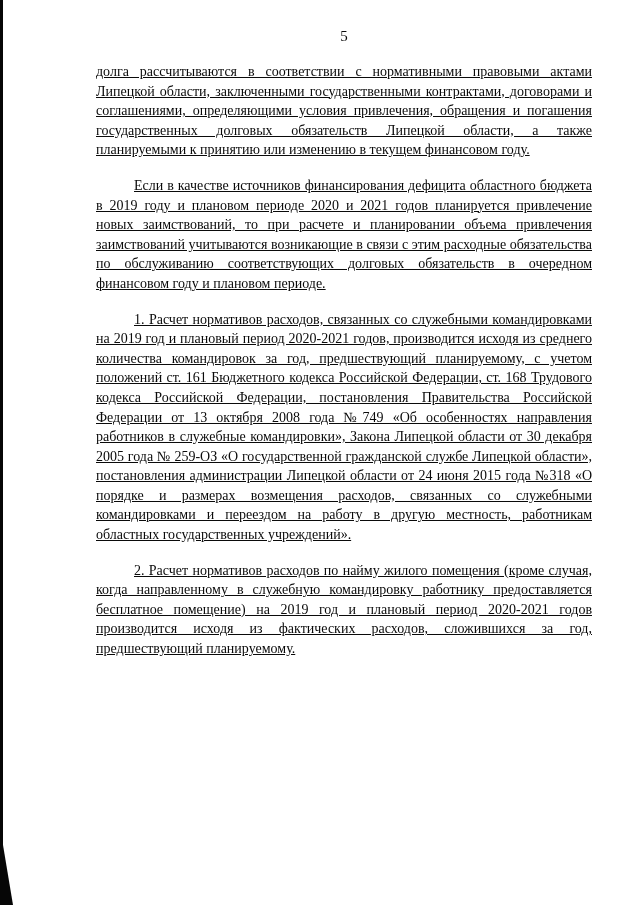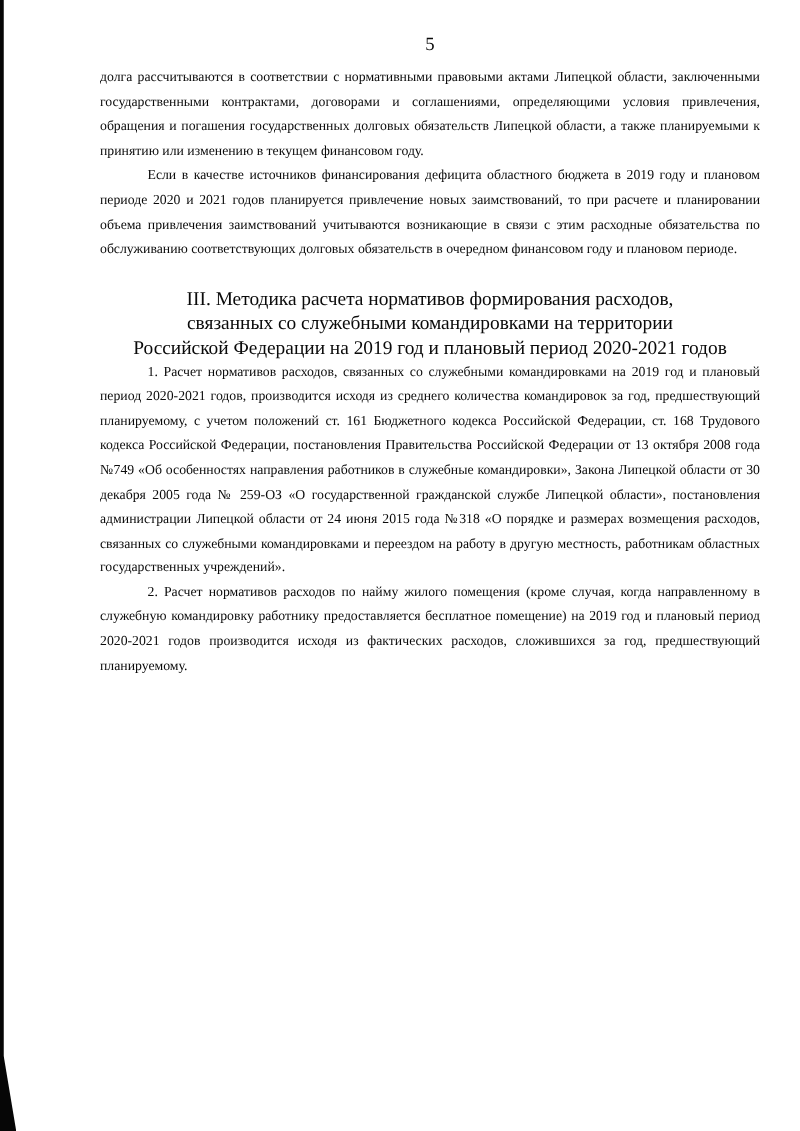--- a/index.html
+++ b/index.html
@@ -40,24 +40,25 @@
     top: 27px;
     width: 528px;
   }
   .page-number {
     text-align: center;
     font-size: 15px;
     line-height: 19px;
     margin: 0 0 7px 0;
   }
   p.para {
-    margin: 0;
-    font-size: 11px;
+    margin: 16px;
+    font-size: 14px;
     line-height: 19.6px;
     text-align: justify;
+    text-decoration: underline;
   }
   .indent {
     text-indent: 38px;
   }
   .heading-block {
     margin-top: 20px;
     font-size: 15.5px;
     line-height: 19.6px;
   }
   .heading-line {
@@ -76,24 +77,19 @@
   <div class="scan-wedge"></div>
 
   <div class="content">
 
     <div class="page-number">5</div>
 
     <p class="para">долга рассчитываются в соответствии с нормативными правовыми актами Липецкой области, заключенными государственными контрактами, договорами и соглашениями, определяющими условия привлечения, обращения и погашения государственных долговых обязательств Липецкой области, а также планируемыми к принятию или изменению в текущем финансовом году.</p>
 
     <p class="para indent">Если в качестве источников финансирования дефицита областного бюджета в 2019 году и плановом периоде 2020 и 2021 годов планируется привлечение новых заимствований, то при расчете и планировании объема привлечения заимствований учитываются возникающие в связи с этим расходные обязательства по обслуживанию соответствующих долговых обязательств в очередном финансовом году и плановом периоде.</p>
 
-    <div class="heading-block">
-      <div class="heading-line">III. Методика   расчета нормативов    формирования расходов,</div>
-      <div class="heading-line">связанных со служебными командировками на территории</div>
-      <div class="heading-line">Российской Федерации на 2019 год и плановый период 2020-2021 годов</div>
-    </div>
 
     <p class="para indent after-heading">1. Расчет нормативов расходов, связанных со служебными командировками на 2019 год и плановый период 2020-2021 годов, производится исходя из среднего количества командировок за год, предшествующий планируемому, с учетом положений ст. 161 Бюджетного кодекса Российской Федерации, ст. 168 Трудового кодекса Российской Федерации, постановления Правительства Российской Федерации от 13 октября 2008 года №749 «Об особенностях направления работников в служебные командировки», Закона Липецкой области от 30 декабря 2005 года № 259-ОЗ «О государственной гражданской службе Липецкой области», постановления администрации Липецкой области от 24 июня 2015 года №318 «О порядке и размерах возмещения расходов, связанных со служебными командировками и переездом на работу в другую местность, работникам областных государственных учреждений».</p>
 
     <p class="para indent">2. Расчет нормативов расходов по найму жилого помещения (кроме случая, когда направленному в служебную командировку работнику предоставляется бесплатное помещение)  на 2019 год и плановый период 2020-2021 годов  производится исходя из фактических расходов, сложившихся за год, предшествующий планируемому.</p>
 
   </div>
 </div>
 
 </body></html>

